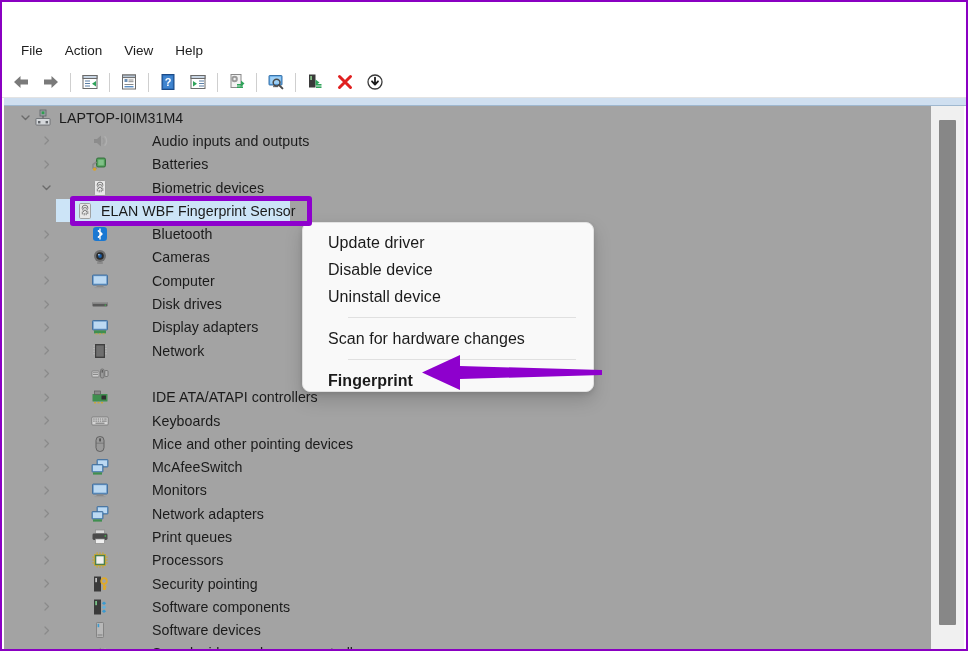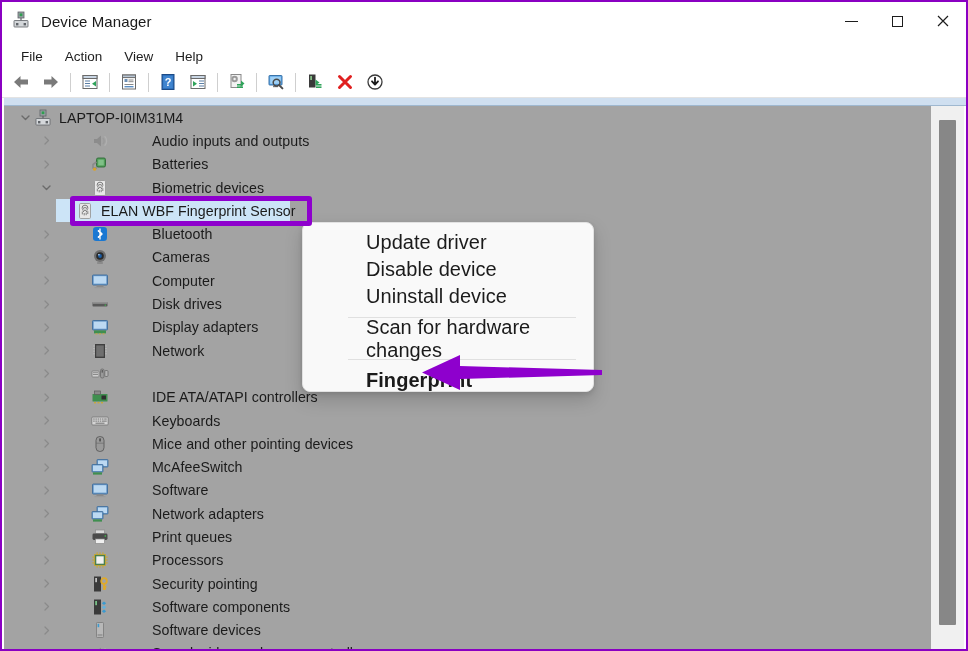--- a/index.html
+++ b/index.html
@@ -35,21 +35,21 @@
   }
   .wc { width:46px; height:38px; display:flex; align-items:center; justify-content:center;
         font-size:14px; color:#1d1d1d; }
   .wc-min { width:13px; height:1px; background:#1d1d1d; }
   .wc-max { width:11px; height:11px; border:1.4px solid #1d1d1d; }
   .wc-close svg { display:block; }
 
   
   .menubar {
     position:absolute; left:0; top:38px; width:964px; height:27px;
-    background:#ffffff; display:flex; align-items:flex-end;
+    background:#ffffff; display:flex; align-items:flex-start;
     padding-left:8px;
   }
   .menubar .mi {
     font-size:13.5px; color:#1d1d1d; padding:3px 11px; border-radius:3px; cursor:default;
   }
 
   
   .toolbar {
     position:absolute; left:0; top:65px; width:964px; height:31px;
     background:#ffffff; display:flex; align-items:center;
@@ -117,67 +117,40 @@
     position:absolute; left:300px; top:220px; width:292px; height:170px;
     background:#f9f9f9;
     border:1px solid #e2e2e2;
     border-radius:8px;
     box-shadow:0 8px 18px rgba(0,0,0,.17), 0 2px 5px rgba(0,0,0,.10);
     z-index:20;
     padding:6px 0;
   }
   .ctx-item {
     height:27px; display:flex; align-items:center;
-    padding-left:63px; font-size:20px; color:#1b1b1b; cursor:default;
+    padding-left:25px; font-size:16px; color:#1b1b1b; cursor:default;
     letter-spacing:.05px;
   }
   .ctx-item.bold { font-weight:bold; }
   .ctx-sep { height:1px; background:#e0e0e0; margin:7px 17px 7px 45px; }
 
   
   .arrow-ann {
     position:absolute; left:418px; top:352px; width:182px; height:37px;
     z-index:40; pointer-events:none;
   }
 
   
   .ic { width:18px; height:18px; display:block; }
 </style>
 </head>
 <body>
 
 <div id="app">
 
-  <div class="titlebar">
-    <div class="title-icon">
-      <svg class="ic" viewBox="0 0 18 18">
-        <rect x="6" y="1" width="6" height="6" fill="#9aa0a6" stroke="#5f6368" stroke-width="0.8"></rect>
-        <rect x="7.6" y="2.4" width="2.8" height="2.8" fill="#2e9e4f"></rect>
-        <rect x="8.4" y="7" width="1.2" height="2.6" fill="#5f6368"></rect>
-        <rect x="2" y="9.5" width="14" height="6.5" rx="0.6" fill="#d4d7da" stroke="#5f6368" stroke-width="0.8"></rect>
-        <rect x="4" y="12" width="2.4" height="2.4" fill="#5f6368"></rect>
-        <rect x="11.6" y="12" width="2.4" height="2.4" fill="#5f6368"></rect>
-      </svg>
-    </div>
-    <div class="title-text">Device Manager</div>
-
-    <div class="wincontrols">
-      <div class="wc">
-        <div class="wc-min"></div>
-      </div>
-      <div class="wc">
-        <div class="wc-max"></div>
-      </div>
-      <div class="wc close wc-close">
-        <svg width="12" height="12" viewBox="0 0 12 12">
-          <path d="M1 1 L11 11 M11 1 L1 11" stroke="currentColor" stroke-width="1.2" fill="none"></path>
-        </svg>
-      </div>
-    </div>
-  </div>
 
   <div class="menubar">
     <div class="mi">File</div>
     <div class="mi">Action</div>
     <div class="mi">View</div>
     <div class="mi">Help</div>
   </div>
 
   <div class="toolbar">
     <div class="tb-pad"></div>
@@ -593,21 +566,21 @@
           </svg>
       </span>
       <span class="ticon">
         <svg class="ic" viewBox="0 0 18 18">
           <rect x="1.5" y="3" width="15" height="10" rx="0.8" fill="#6d9ccb" stroke="#3d6c9b" stroke-width="0.9"></rect>
           <rect x="2.8" y="4.2" width="12.4" height="7.4" fill="#bcd9f2"></rect>
           <rect x="5.5" y="13.4" width="7" height="1.8" fill="#8a8a8a"></rect>
           <rect x="3.5" y="15" width="11" height="1.2" fill="#9a9a9a"></rect>
         </svg>
       </span>
-      <span class="tlabel">Software</span>
+      <span class="tlabel">Monitors</span>
     </div>
 
     <div class="trow lvl1">
       <span class="chev">
         <svg width="11" height="11" viewBox="0 0 11 11">
             <path d="M4 2 L7.5 5.5 L4 9" stroke="#8a8a8a" stroke-width="1.2" fill="none" stroke-linecap="round" stroke-linejoin="round"></path>
           </svg>
       </span>
       <span class="ticon">
         <svg class="ic" viewBox="0 0 18 18">

